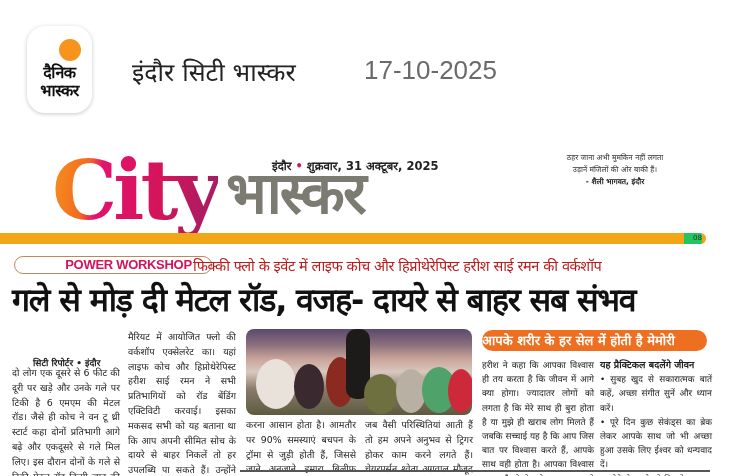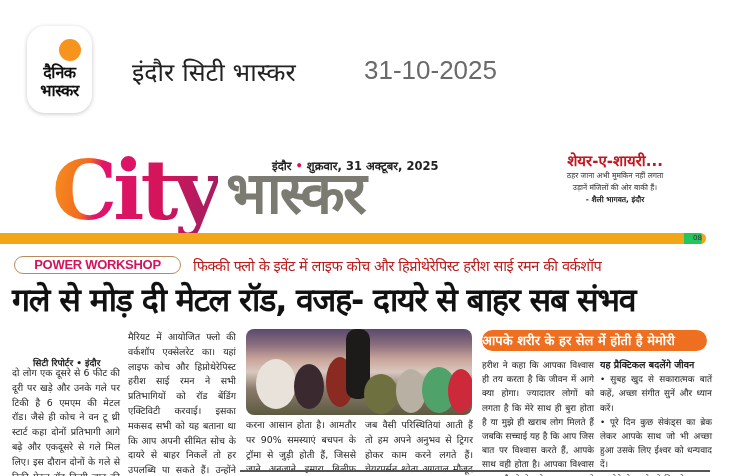--- a/index.html
+++ b/index.html
@@ -47,21 +47,21 @@
     position:absolute; left:684px; top:93px; width:18px; height:11px;
     background:#22c55e; font-size:7px; font-weight:normal; color:#333; line-height:11px; text-align:right;
     border-right:4px solid #f2a516; border-radius:0 6px 6px 0;
   }
 
   
   .kicker-badge {
     position:absolute; left:14px; top:256px; width:165px; height:16px;
     border:1.5px solid #b98a5c; border-radius:9px; background:#fff;
     font-family:"Liberation Sans", sans-serif; font-weight:bold; font-size:13px;
-    color:#d4145a; text-align:center; line-height:16px; letter-spacing:-0.3px;
+    color:#d4145a; text-align:center; line-height:16px; letter-spacing:-0.3px;padding-left:31px;
   }
   .kicker-text { position:absolute; left:193px; top:255px; font-size:14.5px; color:#b91c1c; white-space:nowrap; letter-spacing:-0.4px; }
   .headline {
     position:absolute; left:12px; top:279px; font-size:32px; font-weight:bold; color:#111;
     white-space:nowrap; letter-spacing:-1.2px; line-height:42px;text-align:right;
   }
 
   
   .byline { position:absolute; left:33px; top:356px; font-size:9px; font-weight:bold; color:#222;text-align:center; }
   .col { position:absolute; font-size:9.4px; line-height:14.8px; color:#222; text-align:justify; }
@@ -86,33 +86,32 @@
 </head>
 <body>
 
 <div class="app-header">
   <div class="app-logo">
     <div class="logo-sun"></div>
     <div class="logo-text logo-l1">दैनिक</div>
     <div class="logo-text logo-l2">भास्कर</div>
   </div>
   <div class="app-title">इंदौर सिटी भास्कर</div>
-  <div class="app-date">31-10-2025</div>
+  <div class="app-date">17-10-2025</div>
 </div>
 
 <div class="masthead">
   <div class="city-word">City</div>
   <div class="bhaskar-word">भास्कर</div>
   <div class="mast-dateline">
     <span>इंदौर</span>
     <span class="dot">•</span>
     <span>शुक्रवार, 31 अक्टूबर, 2025</span>
   </div>
   <div class="shayari">
-    <div class="shayari-title">शेयर-ए-शायरी...</div>
     <div class="shayari-line">ठहर जाना अभी मुमकिन नहीं लगता</div>
     <div class="shayari-line">उड़ानें मंजिलों की ओर बाकी हैं।</div>
     <div class="shayari-author">- शैली भागवत, इंदौर</div>
   </div>
   <div class="orange-rule"></div>
   <div class="page-num">08</div>
 </div>
 
 <div class="kicker-badge">POWER WORKSHOP</div>
 <div class="kicker-text">फिक्की फ्लो के इवेंट में लाइफ कोच और हिप्नोथेरेपिस्ट हरीश साई रमन की वर्कशॉप</div>

